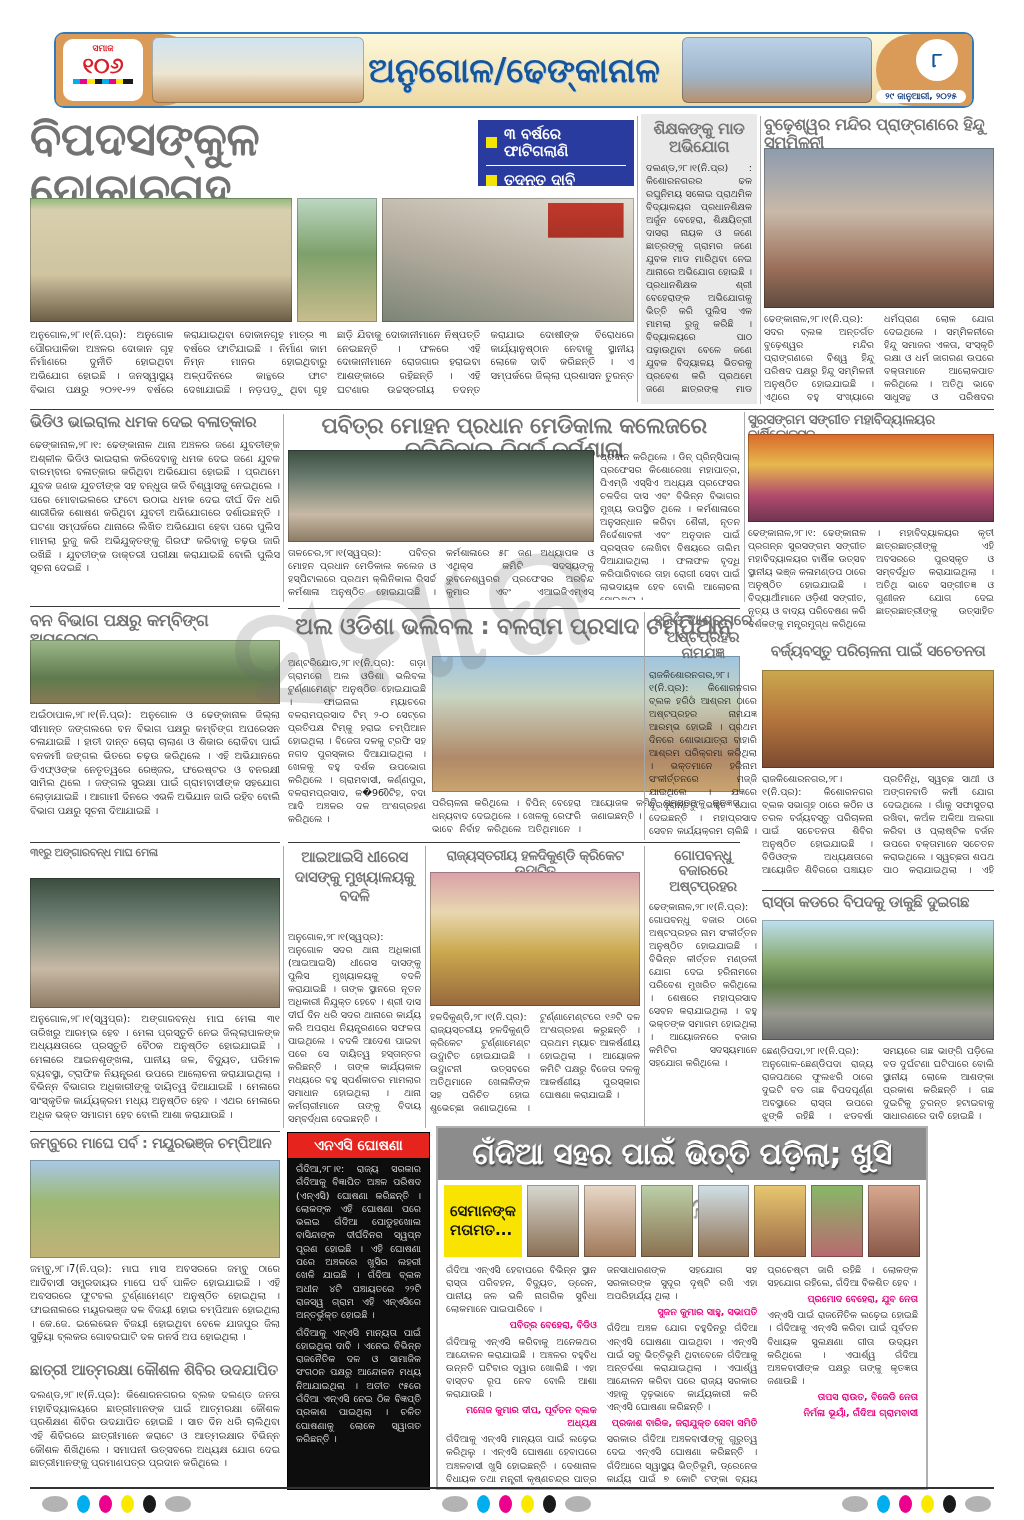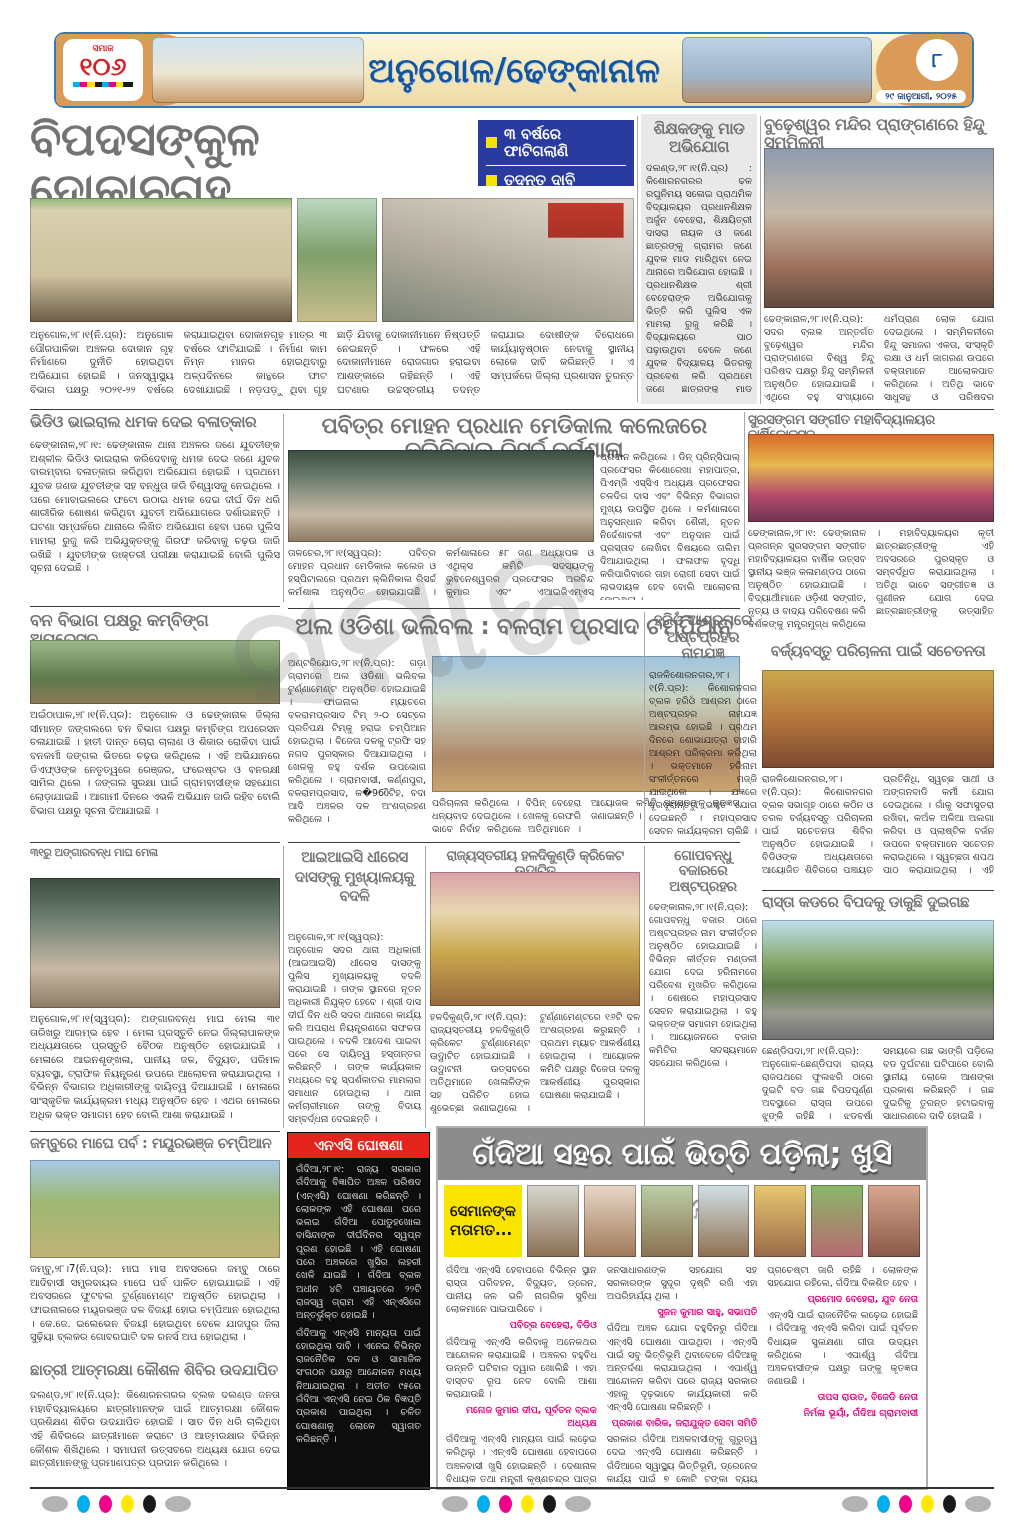--- a/index.html
+++ b/index.html
@@ -78,21 +78,21 @@
 </head>
 <body>
 
 <div id="page">
 
   <div class="abs mast">
     <div class="abs mast-blob-l"></div>
     <div class="abs mast-blob-r"></div>
     <div class="abs logo-box">
       <div style="font-size:9px;font-weight:bold;color:#d62027;margin-top:4px;">ସମାଜ</div>
-      <div style="font-size:25px;font-weight:bold;color:#d62027;line-height:1.05;">୧୦୬</div>
+      <div style="font-size:22px;font-weight:bold;color:#d62027;line-height:1.05;">୧୦୬</div>
       <div style="height:5px;margin:2px 10px 0;background:linear-gradient(90deg,#00aeef 0 12%,#ec008c 12% 24%,#ffe800 24% 36%,#1a1a1a 36% 48%,#00aeef 48% 60%,#ec008c 60% 72%,#ffe800 72% 84%,#1a1a1a 84% 100%);"></div>
     </div>
     <div class="abs photo ph-temple" style="left:96px;top:3px;width:212px;height:66px;border-radius:6px;"></div>
     <div class="abs mast-title">ଅନୁଗୋଳ/ଢେଙ୍କାନାଳ</div>
     <div class="abs photo ph-industry" style="right:100px;top:3px;width:190px;height:66px;border-radius:6px;"></div>
     <div class="abs page-circle">୮</div>
     <div class="abs date-pill">୨୯ ଜାନୁଆରୀ, ୨୦୨୫</div>
   </div>
 
   <div class="abs wm" style="left:230px;top:540px;">ସମାଜ</div>

